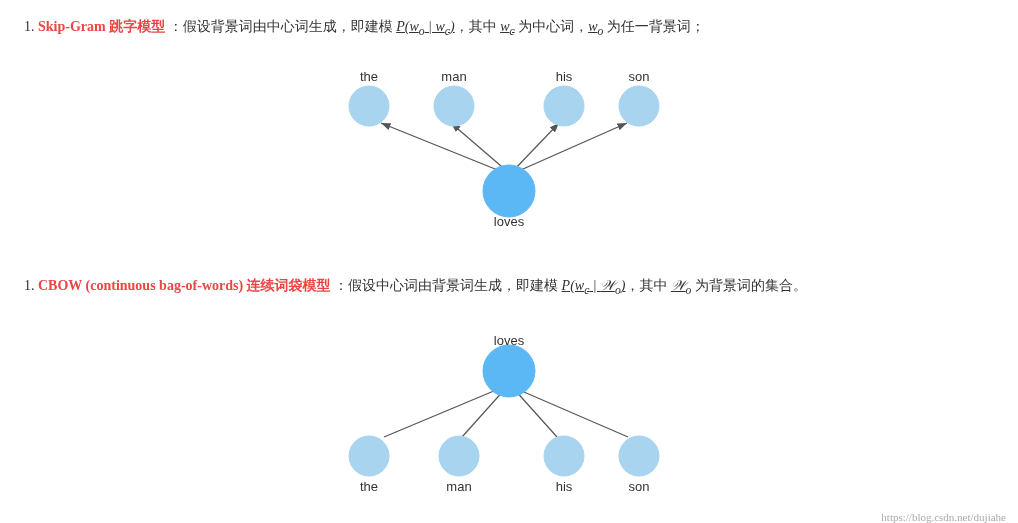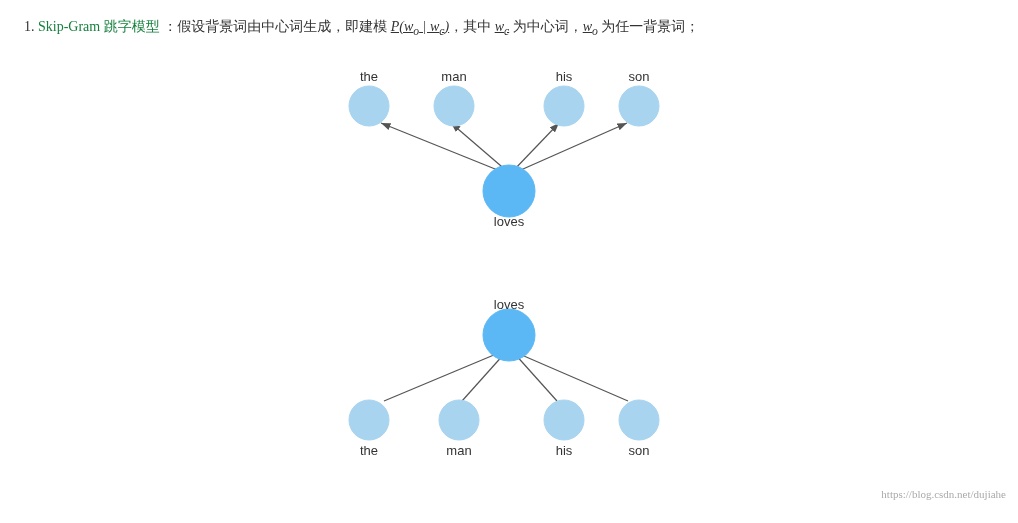--- a/index.html
+++ b/index.html
@@ -15,37 +15,38 @@
     .section {
       margin-bottom: 24px;
     }
     .section-title {
       font-size: 14px;
       color: #333;
       line-height: 1.6;
       margin-bottom: 10px;
     }
     .section-title .highlight {
-      color: #15803d;
+      color: #ef4444;
       text-decoration: none;
+      font-weight: bold;
     }
     .diagram-container {
       display: flex;
       justify-content: center;
       align-items: flex-end;
       margin: 10px 0 4px 0;
     }
     svg text {
       font-family: Arial, sans-serif;
       font-size: 13px;
       fill: #333;
     }
     .watermark {
       position: fixed;
-      bottom: 23px;
+      bottom: 0;
       right: 12px;
       font-size: 11px;
       color: #aaa;
     }
     
     .math {
       font-style: italic;
       font-family: "Times New Roman", serif;
       text-decoration: underline;
     }
@@ -89,20 +90,25 @@
       <circle cx="330" cy="55" r="20" fill="#a8d4f0" stroke="#a8d4f0"></circle>
       <text x="330" y="30" text-anchor="middle">son</text>
 
       <circle cx="200" cy="140" r="26" fill="#5bb8f5" stroke="#5bb8f5"></circle>
       <text x="200" y="175" text-anchor="middle">loves</text>
     </svg>
   </div>
 </div>
 
 <div class="section">
+  <div class="section-title">
+    <span>1.</span>
+    <a class="highlight">CBOW (continuous bag-of-words) 连续词袋模型</a>
+    <span>：假设中心词由背景词生成，即建模 <span class="math">P(w<sub>c</sub> | <span style="font-family:'Times New Roman',serif;font-style:italic;">𝒲</span><sub>o</sub>)</span>，其中 <span class="math"><span style="font-family:'Times New Roman',serif;font-style:italic;">𝒲</span><sub>o</sub></span> 为背景词的集合。</span>
+  </div>
 
   <div class="diagram-container">
     <svg width="400" height="210" viewBox="0 0 400 210">
       <defs>
         <marker id="arrowhead2" markerWidth="8" markerHeight="6" refX="0" refY="3" orient="auto">
           <polygon points="8 0, 0 3, 8 6" fill="#555"></polygon>
         </marker>
       </defs>
 
       <line x1="75" y1="126" x2="192" y2="77" stroke="#555" stroke-width="1.2" marker-end="url(#arrowhead2)"></line>

